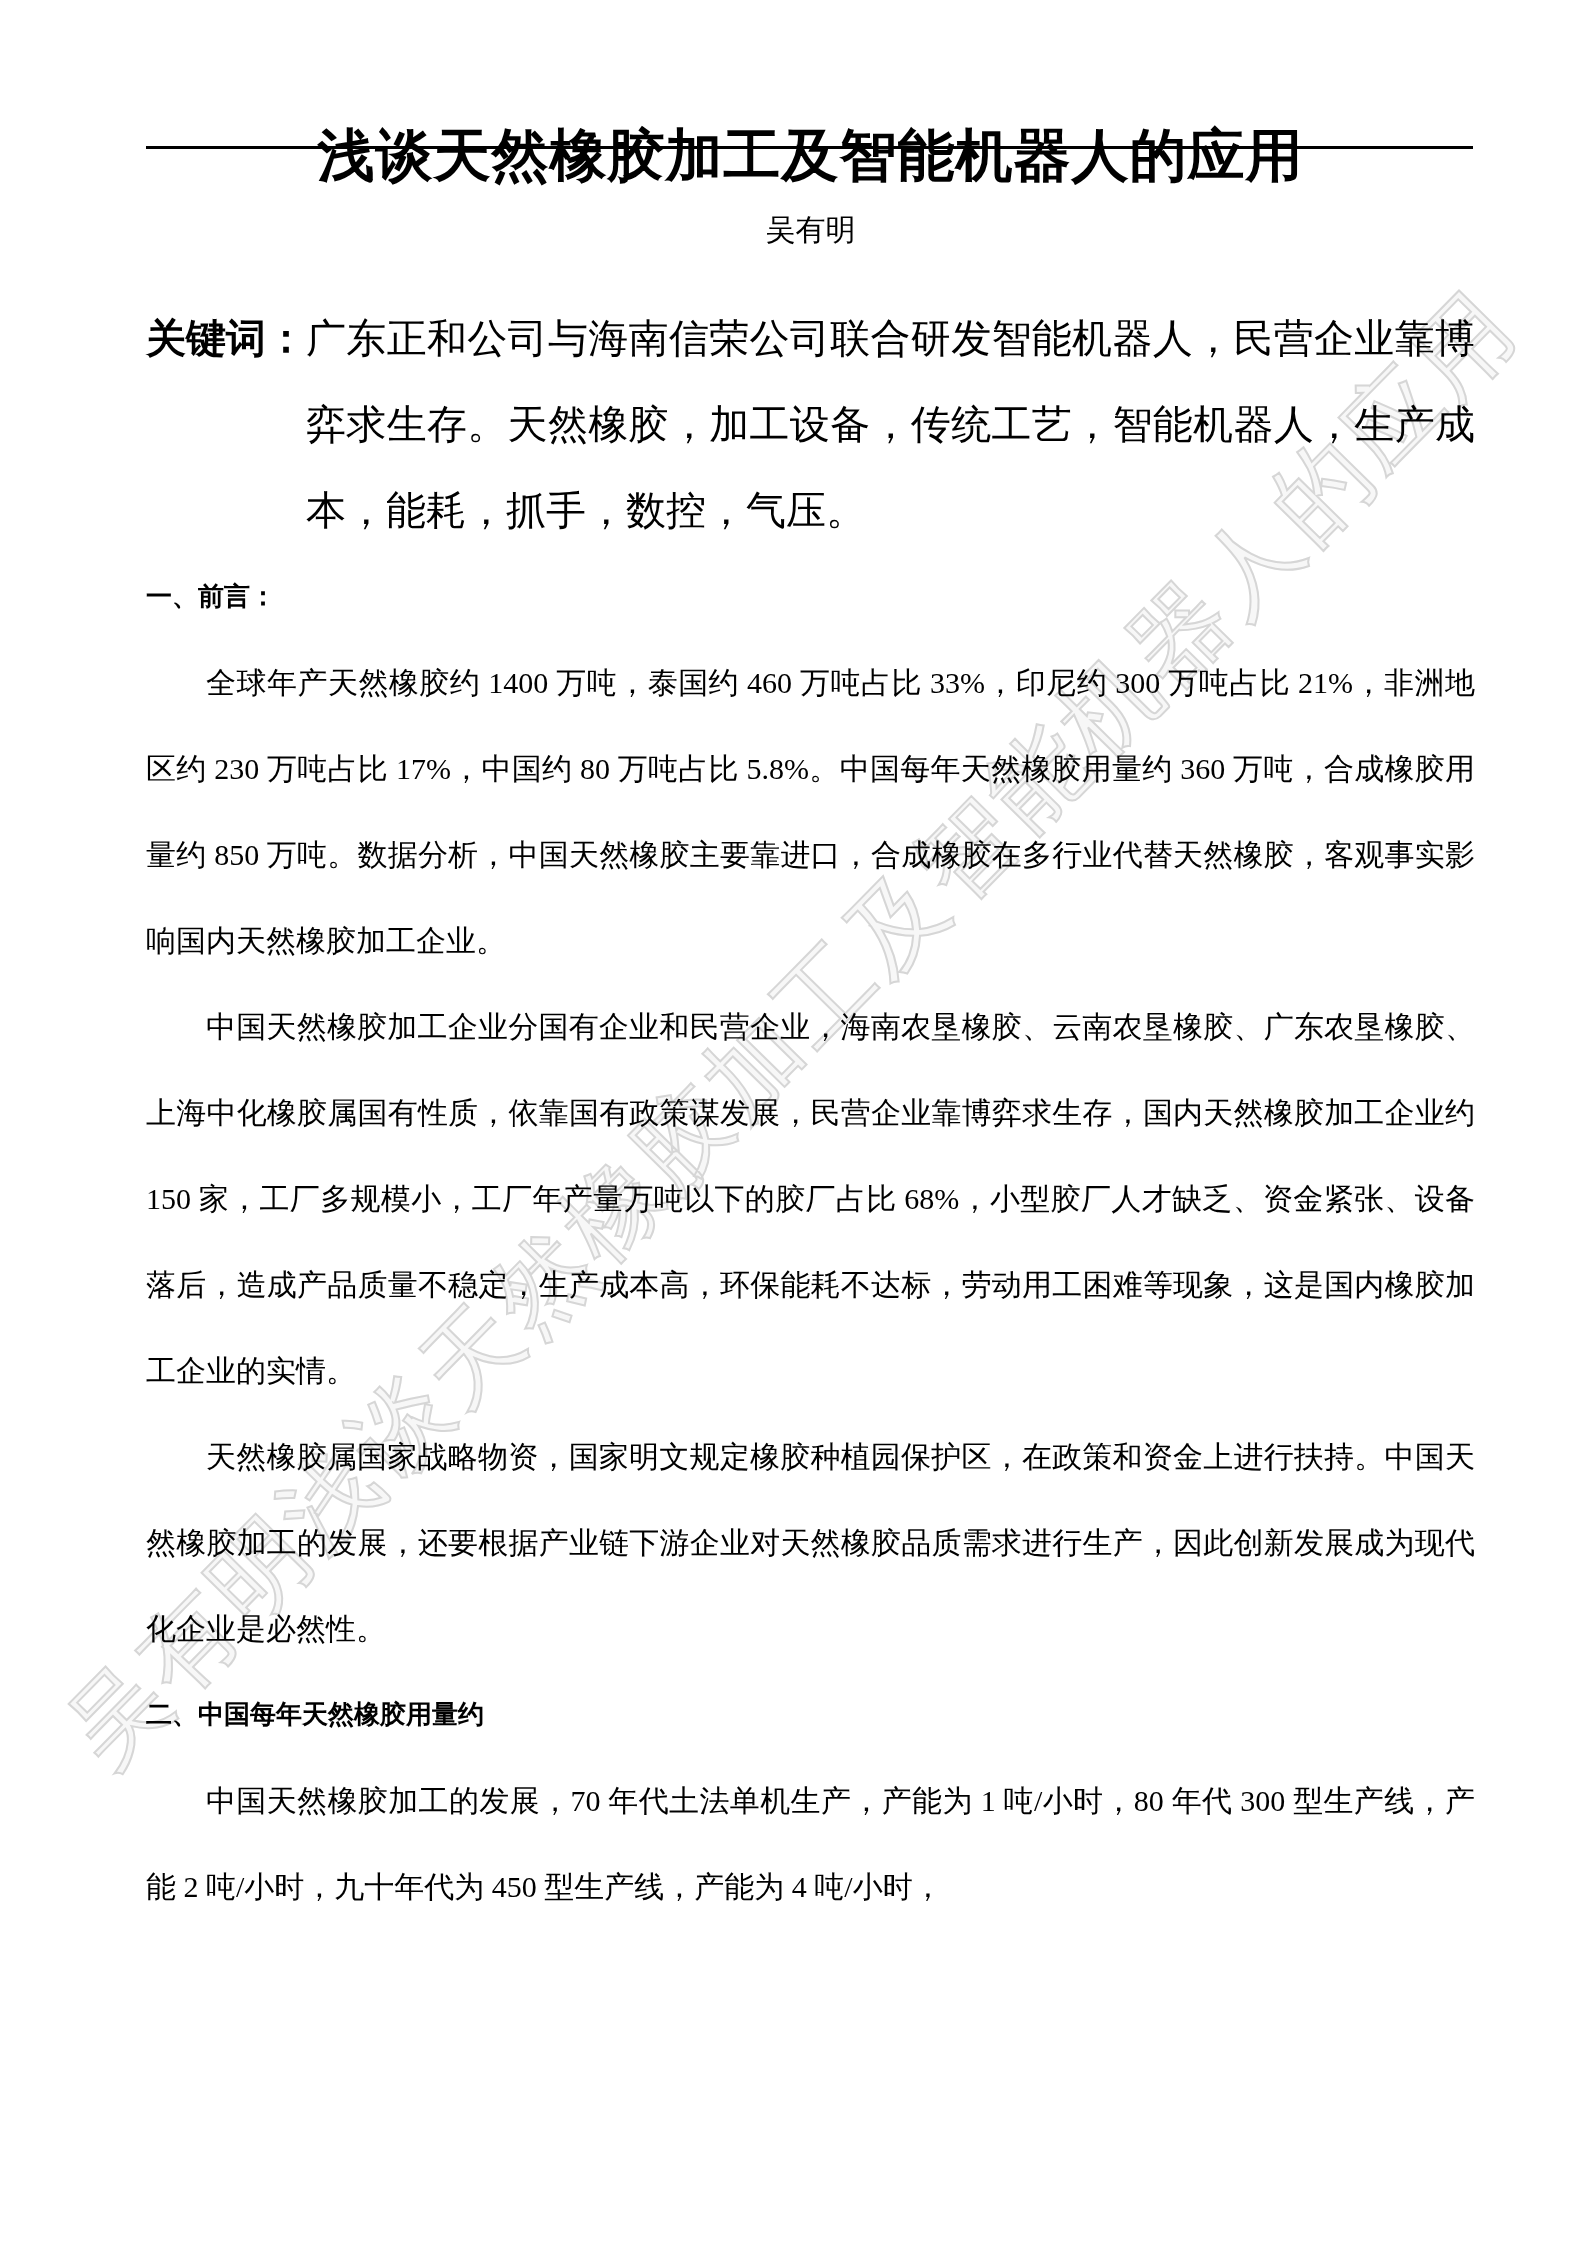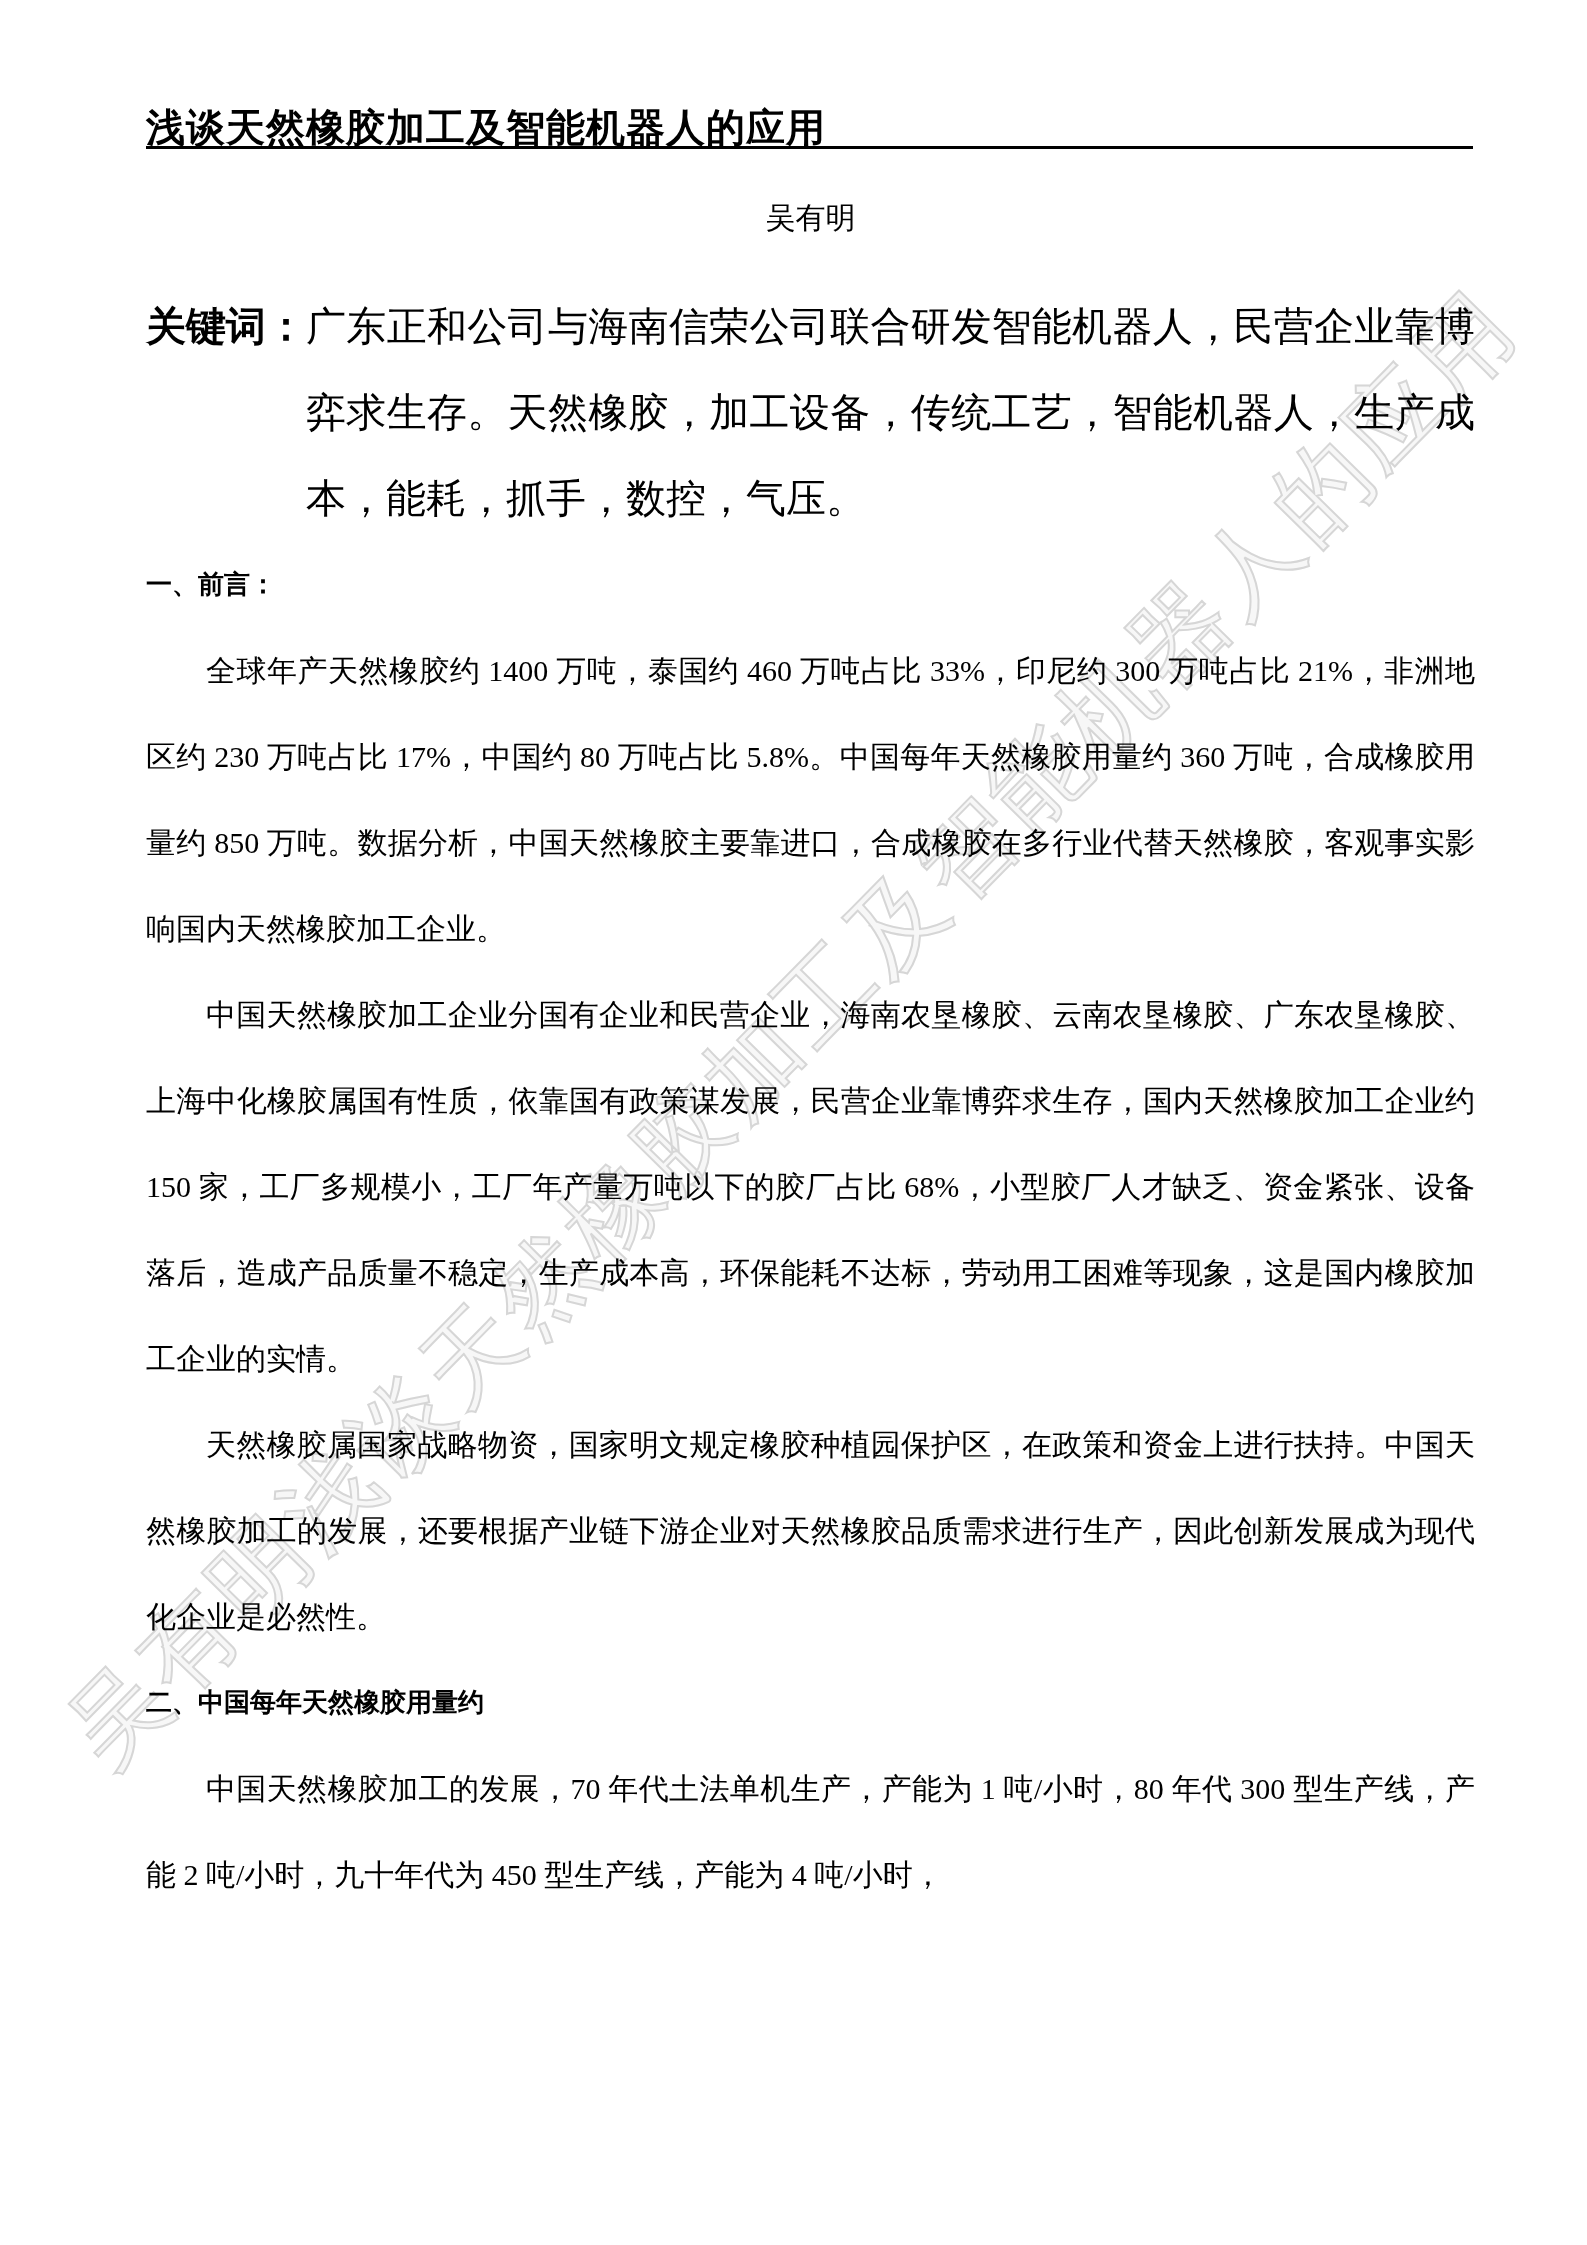--- a/index.html
+++ b/index.html
@@ -40,28 +40,29 @@
     user-select: none;
     z-index: 0;
   }
   .content {
     position: relative;
     z-index: 1;
     padding: 0 112px 0 146px;
   }
   .doc-title {
     margin: 0;
-    padding-top: 92px;
-    font-size: 39px;
+    padding-top: 120px;
+    text-align: center;
+    font-size: 57px;
     font-weight: bold;
     line-height: 72px;
     letter-spacing: 1px;
   }
   .author {
-    margin-top: 32px;
+    margin-top: 16px;
     text-align: center;
     font-size: 30px;
     line-height: 44px;
   }
   .keywords {
     display: flex;
     margin-top: 44px;
     font-size: 40px;
     line-height: 86px;
   }

